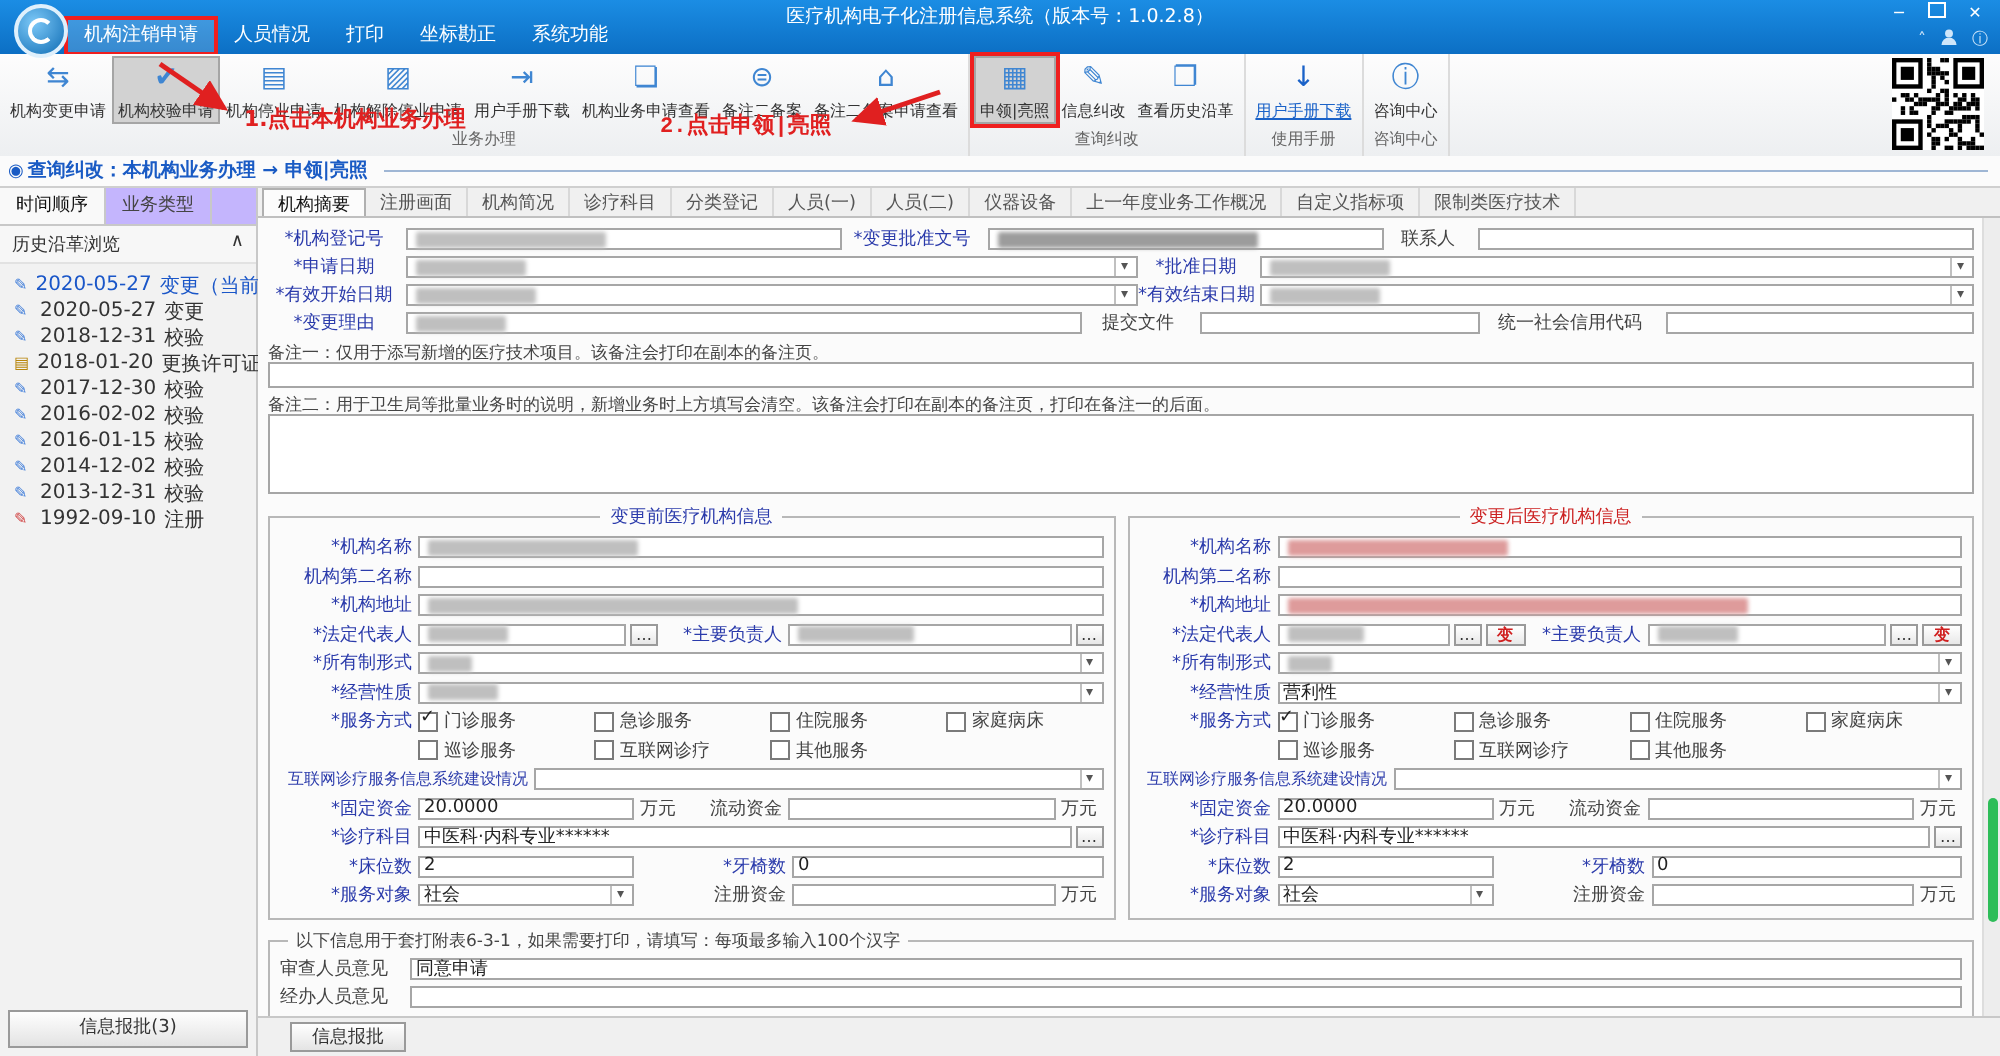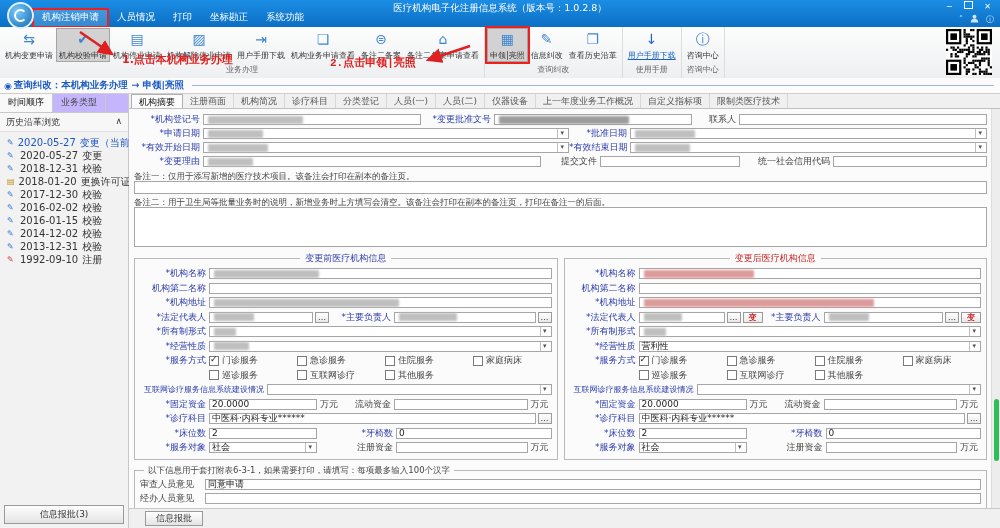--- a/index.html
+++ b/index.html
@@ -54,21 +54,21 @@
              background:linear-gradient(#fefefe,#e3e3e3);border:1px solid #9a9a9a;color:#333;}
   
   .main{position:absolute;top:94px;left:129px;right:0;bottom:0;background:#f3f3f3;}
   .main-tabs{display:flex;height:14px;border-bottom:1px solid #c0c0c0;background:#f0f0f0;padding-left:2px;}
   .m-tab{padding:1px 7px 0;font-size:9px;color:#555;border-right:1px solid #d8d8d8;white-space:nowrap;}
   .m-tab.active{background:#fcfcfc;border:1px solid #b0b0b0;border-bottom:0;color:#111;}
   .content{position:absolute;top:15px;left:0;right:8px;bottom:20px;background:#fbfbfb;padding:3px 5px 0;overflow:hidden;}
   .scroll-track{position:absolute;top:15px;right:0;bottom:20px;width:8px;background:#ededed;border-left:1px solid #ddd;}
   .scroll-thumb{position:absolute;top:290px;right:1px;width:5px;height:62px;background:#2ebd59;border-radius:3px;}
   .frow{display:flex;align-items:center;height:13px;margin:1px 0;}
-  .lbl{color:#2b3bab;text-align:right;white-space:nowrap;padding-right:3px;flex:none;}
+  .lbl{color:#2b3bab;text-align:center;white-space:nowrap;padding-right:3px;flex:none;}
   .lbl.plain{color:#444;}
   .ipt{position:relative;border:1px solid #a6a6a6;background:#fff;height:11px;display:flex;align-items:center;padding:0 2px;box-sizing:border-box;}
   .ipt .arrow{margin-left:auto;border-left:1px solid #c0c0c0;padding:0 2px;color:#555;font-size:7px;line-height:9px;}
   .flex1{flex:1;}
   .rd{display:inline-block;height:8px;background:#bfbfbf;filter:blur(1px);border-radius:1px;margin:0 2px;flex:none;}
   .rd.dark{background:#9c9c9c;}
   .rd.pink{background:#de9b9b;}
   .unit{color:#444;padding:0 3px;white-space:nowrap;flex:none;}
   .mini-btn{flex:none;width:14px;height:11px;margin-left:2px;border:1px solid #9a9a9a;background:linear-gradient(#fff,#e8e8e8);
             text-align:center;line-height:9px;font-size:8px;color:#333;box-sizing:border-box;}

